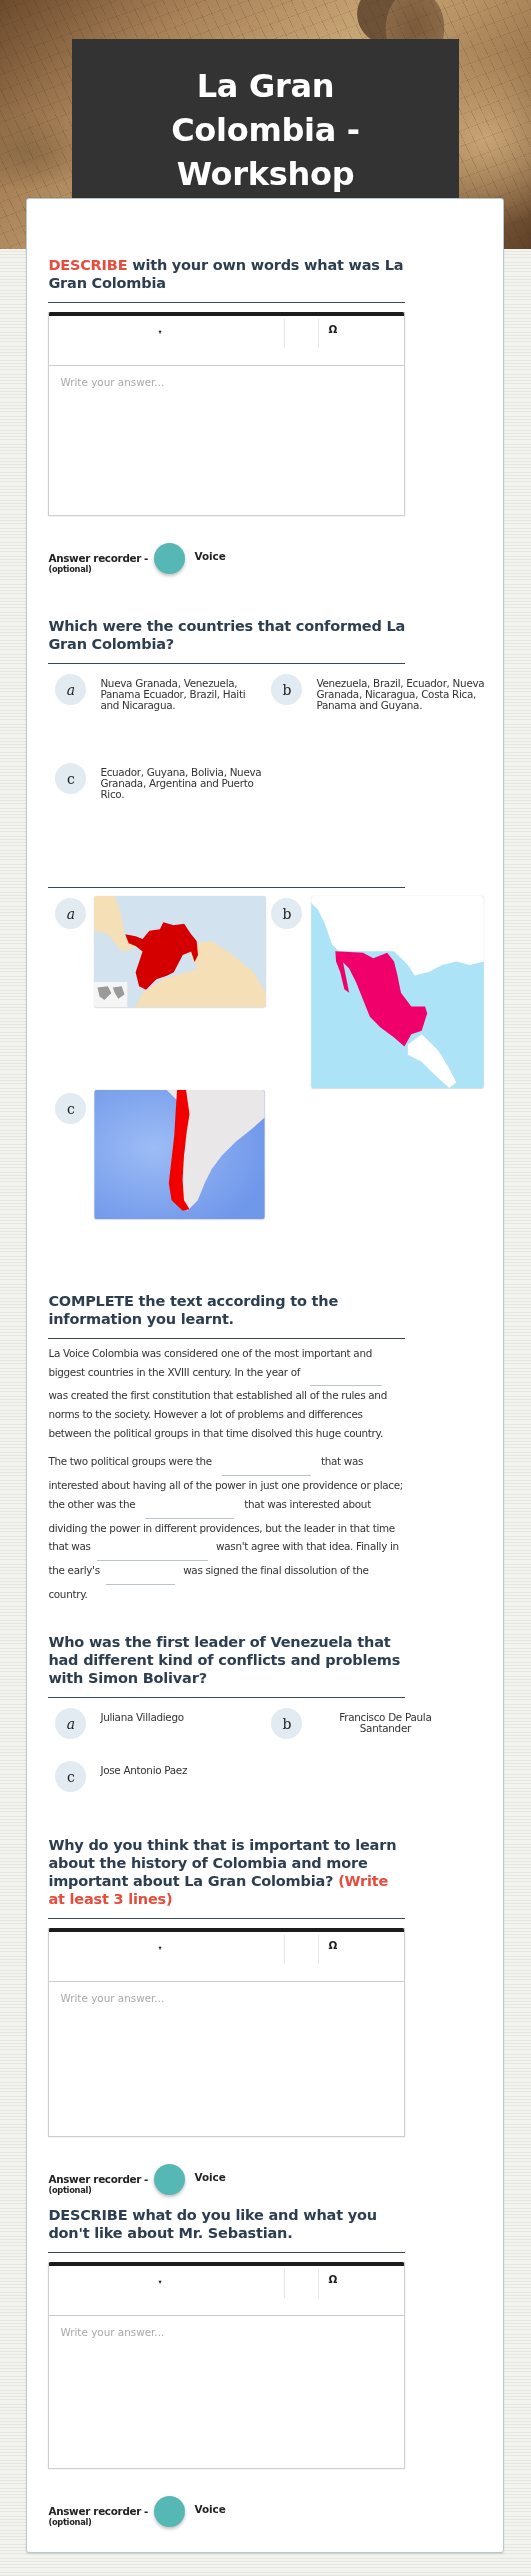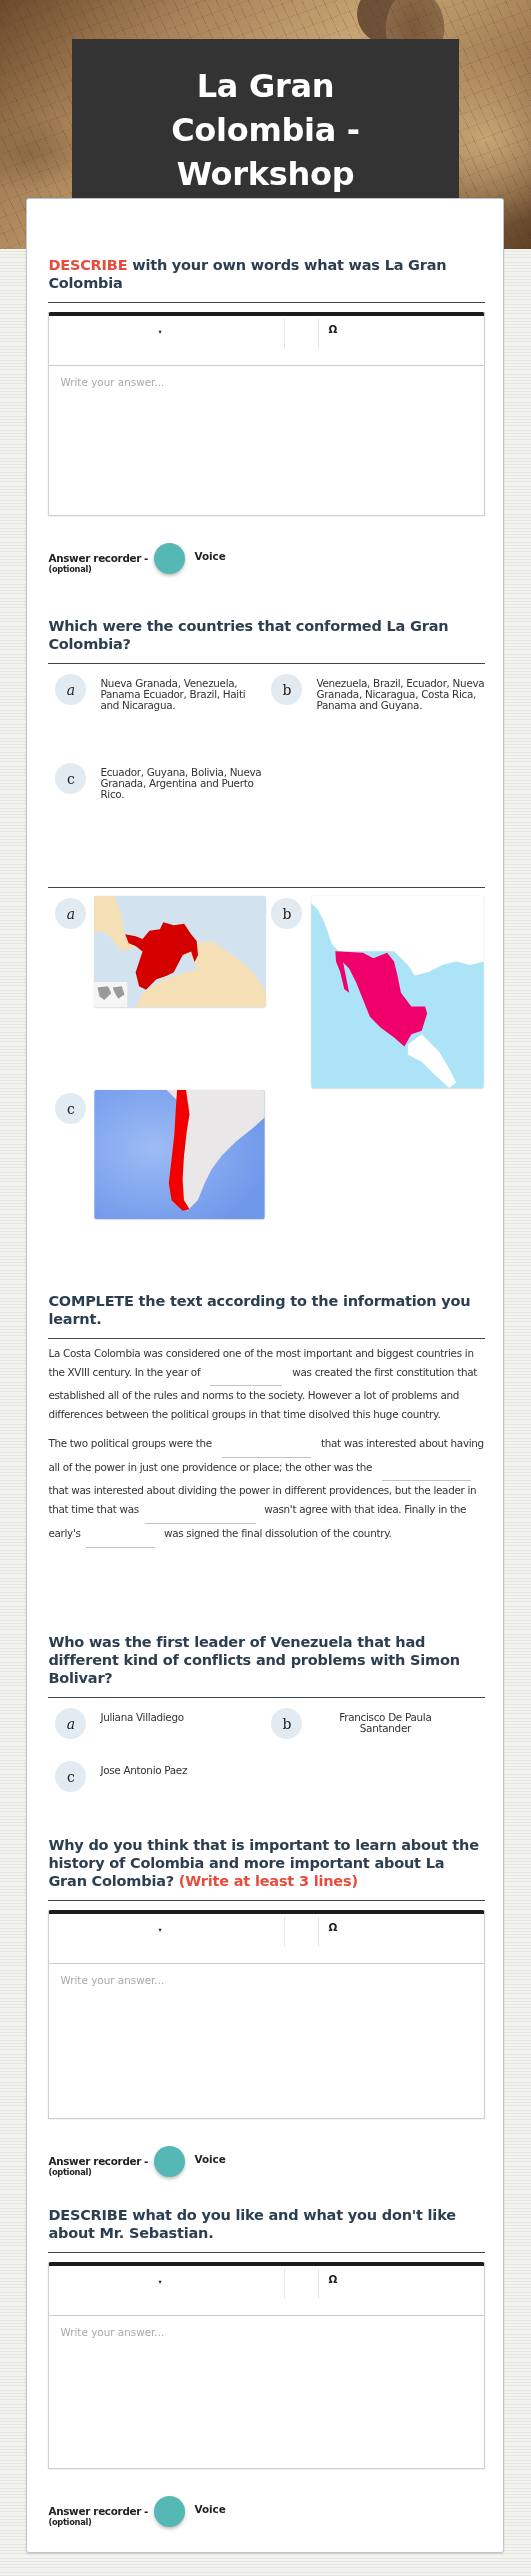--- a/index.html
+++ b/index.html
@@ -43,21 +43,21 @@
     letter-spacing: -0.3px;
     width: 263px;
   }
   .card {
     position: absolute; left: 26px; top: 198px; width: 478px; height: 2355px;
     background: #ffffff;
     border: 0.7px solid #b9c7d1;
     border-radius: 2.8px;
     box-shadow: 0 0.7px 2.1px rgba(0,0,0,0.12);
   }
-  .section { position: absolute; left: 21.4px; width: 437px; }
+  .section { position: absolute; left: 21.4px; width: 357px; }
   .q-title {
     font-family: "DejaVu Sans", sans-serif;
     font-weight: bold;
     font-size: 14.5px;
     line-height: 18px;
     color: #2c3e50;
     letter-spacing: -0.2px;
   }
   .q-title .hl { color: #e74c3c; }
   .divider { height: 0.7px; background: #3a4650; margin-top: 9.7px; }
@@ -193,21 +193,21 @@
           <path d="M120,0 L133,0 L138,35 L134,60 L130,95 L128,130 L130,160 L138,173 L128,175 L112,160 L108,135 L112,100 L116,65 L118,30 Z" fill="#f20000"></path>
         </svg>
       </div>
     </div>
   </div>
 
   <div class="section" style="top:1093px;">
     <div class="q-title">COMPLETE the text according to the information you learnt.</div>
     <div class="divider"></div>
     <p class="para" style="margin-top:5.5px;">
-      <span>La Costa Colombia was considered one of the most important and biggest countries in the XVIII century. In the year of</span>
+      <span>La Voice Colombia was considered one of the most important and biggest countries in the XVIII century. In the year of</span>
       <input class="blank" style="width: 72px; margin: 0px 7px;">
       <span>was created the first constitution that established all of the rules and norms to the society. However a lot of problems and differences between the political groups in that time disolved this huge country.</span>
     </p>
     <p class="para" style="margin-top:10px;">
       <span>The two political groups were the</span>
       <input class="blank" style="width: 89px; margin: 0px 7px;">
       <span>that was interested about having all of the power in just one providence or place; the other was the</span>
       <input class="blank" style="width: 89px; margin: 0px 7px;">
       <span>that was interested about dividing the power in different providences, but the leader in that time that was</span>
       <input class="blank" style="width: 111px; margin: 0px 5.5px 0px 2.8px;">

